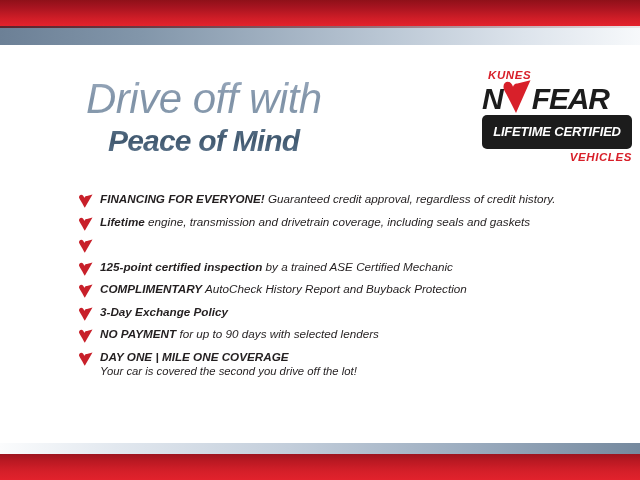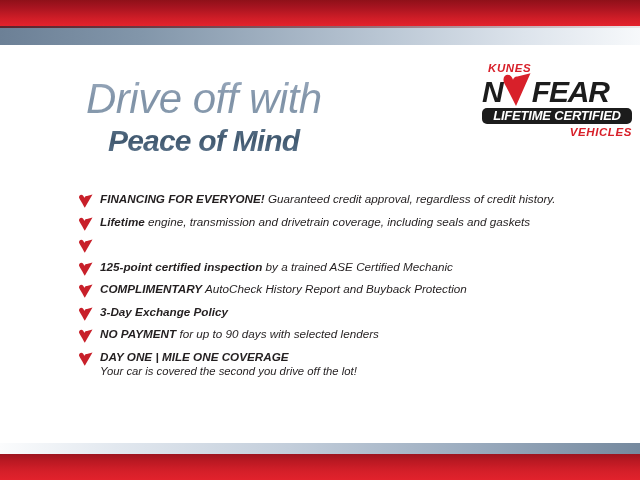--- a/index.html
+++ b/index.html
@@ -76,21 +76,21 @@
     background: linear-gradient(to bottom, #5f778d 0%, #3f576e 45%, #506880 75%, #62788e 100%);
     -webkit-background-clip: text;
     background-clip: text;
     -webkit-text-fill-color: transparent;
     white-space: nowrap;
   }
 
   
   .logo {
     position: absolute;
-    left: 482px; top: 62px;
+    left: 482px; top: 69px;
     width: 150px;
   }
   .logo-kunes {
     font-size: 11.5px;
     font-weight: bold;
     font-style: italic;
     color: #d8202a;
     letter-spacing: 0.6px;
     margin-left: 6px;
     line-height: 1.1;
@@ -114,21 +114,21 @@
   .logo-nofear-text .gap { color: transparent; }
   .logo-heart-check {
     position: absolute;
     left: 20px; top: -3px;
     width: 30px; height: 34px;
   }
   .logo-banner {
     margin-top: 1px;
     background: #1c1c1c;
     border-radius: 5px;
-    height: 16px;
+    height: 34px;
     display: flex;
     align-items: center;
     justify-content: center;
   }
   .logo-banner span {
     color: #ffffff;
     font-size: 13px;
     font-weight: bold;
     font-style: italic;
     letter-spacing: -0.2px;

